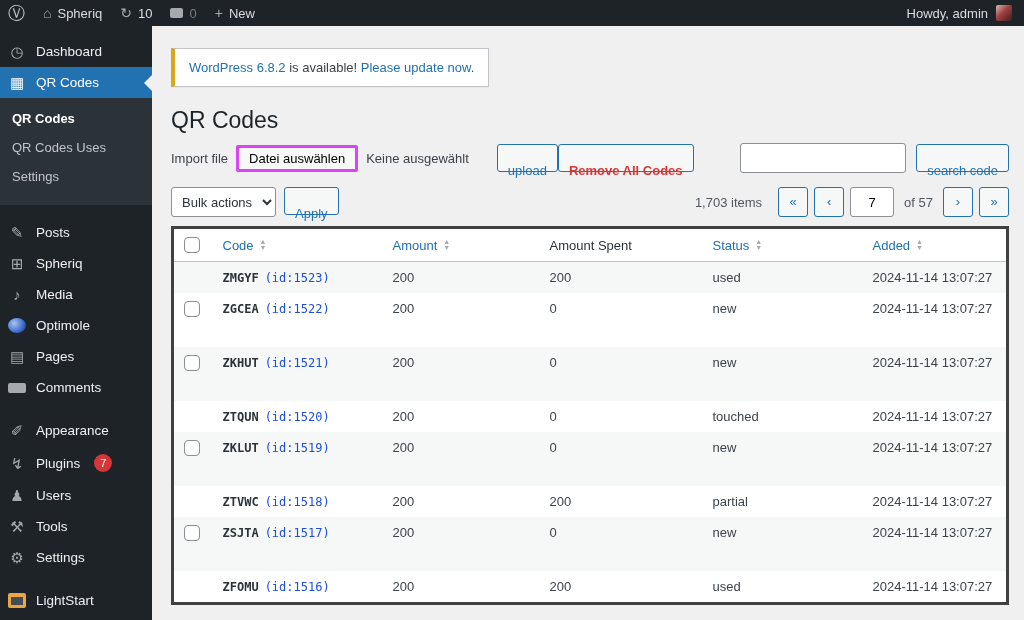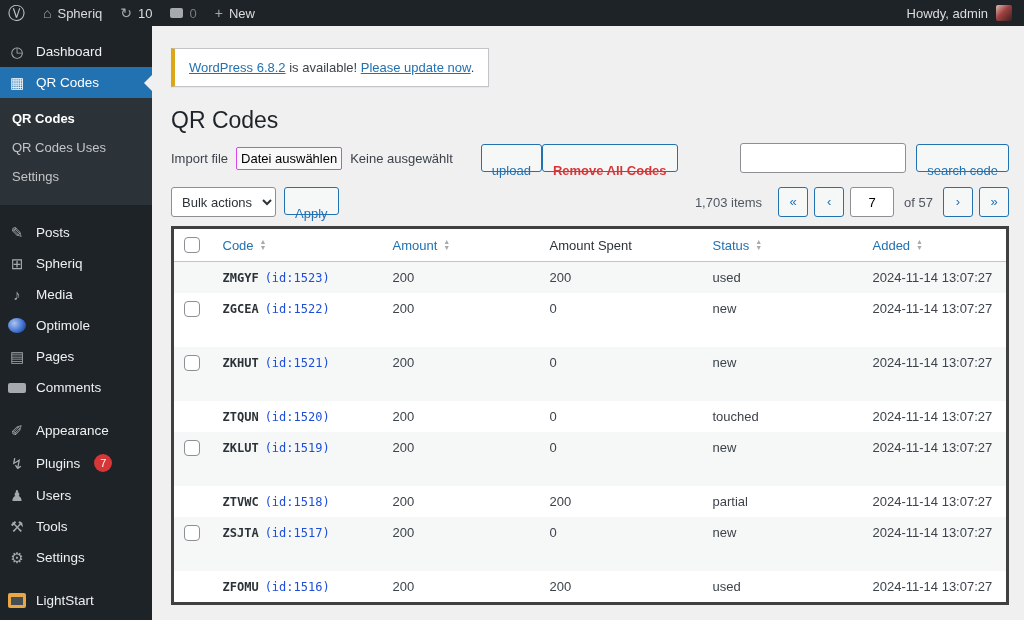--- a/index.html
+++ b/index.html
@@ -55,33 +55,33 @@
   .icon-lightstart::after { content:""; position:absolute; left:3px; top:4px; right:3px; bottom:3px; background:#454c52; }
   .icon-optimole { display:inline-block; width:15px; height:15px; border-radius:50%;
     background:radial-gradient(circle at 35% 35%, #a9c4ef, #3b6bd0 60%, #22303c); }
 
   
   #content { flex:1; padding:22px 15px 0 19px; }
 
   .notice { display:inline-block; background:#fff; border:1px solid #c3c4c7;
     border-left:4px solid #dba617; padding:11px 14px; margin-bottom:18px;
     box-shadow:0 1px 1px rgba(0,0,0,.04); }
-  .notice a { color:#2271b1; text-decoration:underline; cursor:pointer; }
+  .notice a { color:#2271b1; cursor:pointer; }
 
   h1.page-title { font-size:23px; font-weight:400; color:#1d2327; margin:0 0 8px; line-height:30px; }
 
   .btn { display:inline-block; padding:12px 10px; height:28px; line-height:28px;
     border:1px solid #2271b1; border-radius:3px; background:#f6f7f7; color:#2271b1;
     font-size:13px; cursor:pointer; font-family:inherit; }
   .btn.danger { color:#d63638; font-weight:700; }
 
   .controls { display:flex; align-items:center; margin-bottom:14px; }
   .import-label { margin-right:8px; }
-  .file-btn { border:1px solid #d946ef; background:#f8f8f8; border-radius:2px;
-    padding:3px 4px; color:#000; font-size:13px; cursor:pointer; font-family:inherit; }
+  .file-btn { border:3px solid #d946ef; background:#f8f8f8; border-radius:2px;
+    padding:3px 10px; color:#000; font-size:13px; cursor:pointer; font-family:inherit; }
   .file-status { margin-left:8px; }
   .upload-btn { margin-left:28px; }
   .remove-btn { }
   .search-group { margin-left:auto; display:flex; align-items:center; gap:10px; }
   .search-input { width:166px; height:30px; border:1px solid #8c8f94; border-radius:3px;
     background:#fff; padding:0 8px; font:inherit; }
 
   .toolbar { display:flex; align-items:flex-start; margin-bottom:9px; }
   .bulk-select { height:30px; border:1px solid #8c8f94; border-radius:3px; background:#fff;
     font:inherit; color:#2c3338; padding:0 6px; cursor:pointer; }

